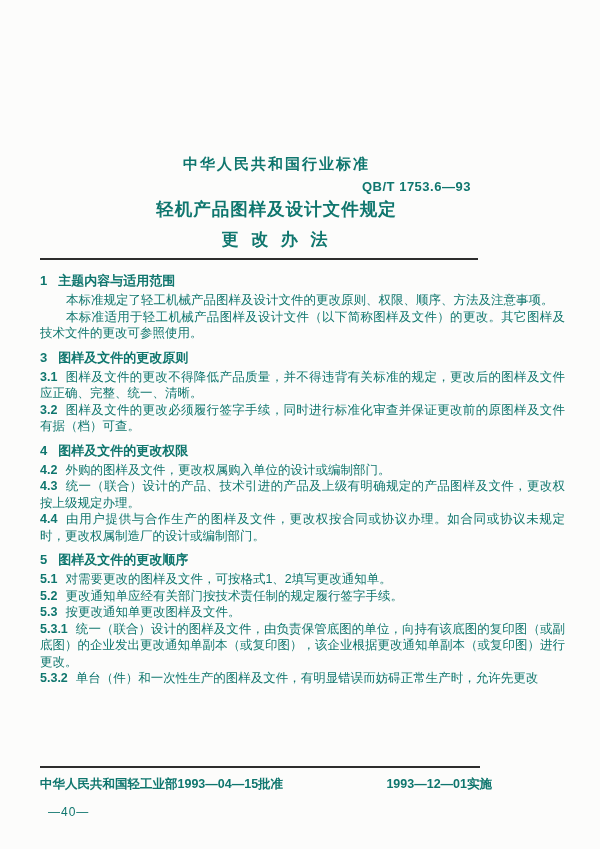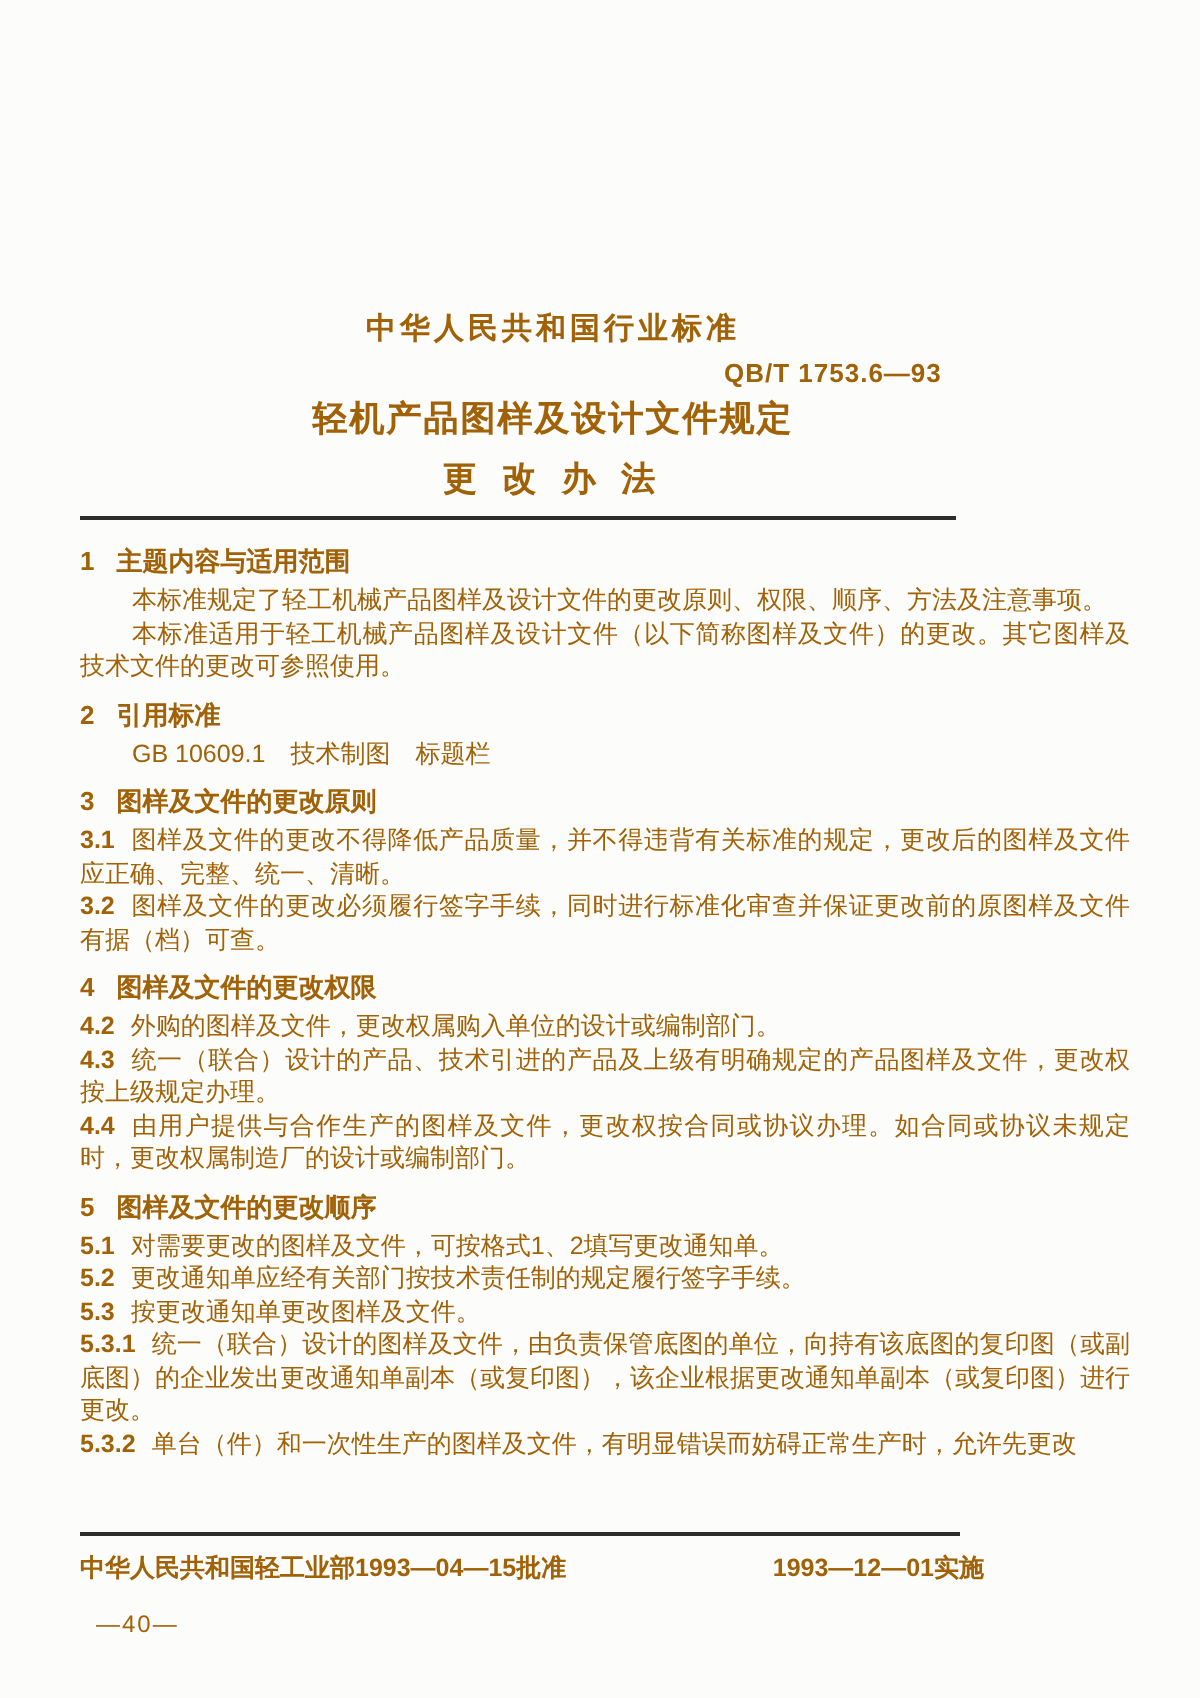--- a/index.html
+++ b/index.html
@@ -4,21 +4,21 @@
 <style>
   html,body { margin:0; padding:0; background:#e8e8e8; }
   .page {
     position:relative;
     width:600px; height:849px;
     margin:0 auto;
     background:#fcfcfb;
     box-sizing:border-box;
     padding:155px 35px 0 40px;
     font-family:"Liberation Sans","DejaVu Sans",sans-serif;
-    color:#a16207;
+    color:#0f766e;
     overflow:hidden;
   }
   .hdr-center { transform:translateX(-26px); }
   .h-label { text-align:center; font-size:15px; font-weight:bold; letter-spacing:2px; }
   .std-no  { font-size:13px; font-weight:bold; letter-spacing:0.5px; margin:5px 0 0 322px; }
   .title1  { text-align:center; font-size:17.5px; font-weight:bold; letter-spacing:1px; margin-top:3px; }
   .title2  { text-align:center; font-size:17px; font-weight:bold; letter-spacing:4px; margin-top:7px; }
   .rule    { height:2px; background:#2d2d2d; width:438px; margin-top:7px; }
 
   .doc-body { }
@@ -54,24 +54,20 @@
 
   <div class="rule"></div>
 
   <div class="doc-body">
       <section class="sec">
         <h3 class="sec-h"><b class="sec-num">1</b><span>主题内容与适用范围</span></h3>
         <p class="clause indent"><span>本标准规定了轻工机械产品图样及设计文件的更改原则、权限、顺序、方法及注意事项。</span></p>
         <p class="clause indent"><span>本标准适用于轻工机械产品图样及设计文件（以下简称图样及文件）的更改。其它图样及技术文件的更改可参照使用。</span></p>
       </section>
       <section class="sec">
-        <h3 class="sec-h"><b class="sec-num">2</b><span>引用标准</span></h3>
-        <p class="clause indent"><span>GB 10609.1　技术制图　标题栏</span></p>
-      </section>
-      <section class="sec">
         <h3 class="sec-h"><b class="sec-num">3</b><span>图样及文件的更改原则</span></h3>
         <p class="clause"><b class="cnum">3.1</b><span>图样及文件的更改不得降低产品质量，并不得违背有关标准的规定，更改后的图样及文件应正确、完整、统一、清晰。</span></p>
         <p class="clause"><b class="cnum">3.2</b><span>图样及文件的更改必须履行签字手续，同时进行标准化审查并保证更改前的原图样及文件有据（档）可查。</span></p>
       </section>
       <section class="sec">
         <h3 class="sec-h"><b class="sec-num">4</b><span>图样及文件的更改权限</span></h3>
         <p class="clause"><b class="cnum">4.2</b><span>外购的图样及文件，更改权属购入单位的设计或编制部门。</span></p>
         <p class="clause"><b class="cnum">4.3</b><span>统一（联合）设计的产品、技术引进的产品及上级有明确规定的产品图样及文件，更改权按上级规定办理。</span></p>
         <p class="clause"><b class="cnum">4.4</b><span>由用户提供与合作生产的图样及文件，更改权按合同或协议办理。如合同或协议未规定时，更改权属制造厂的设计或编制部门。</span></p>
       </section>

